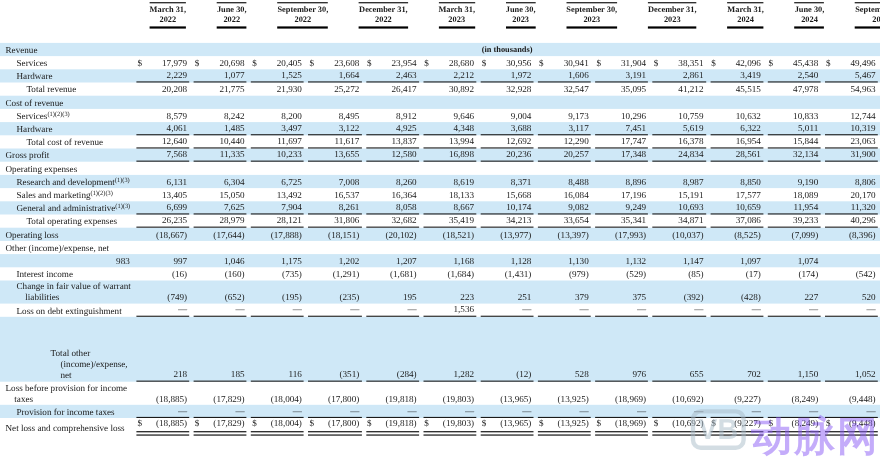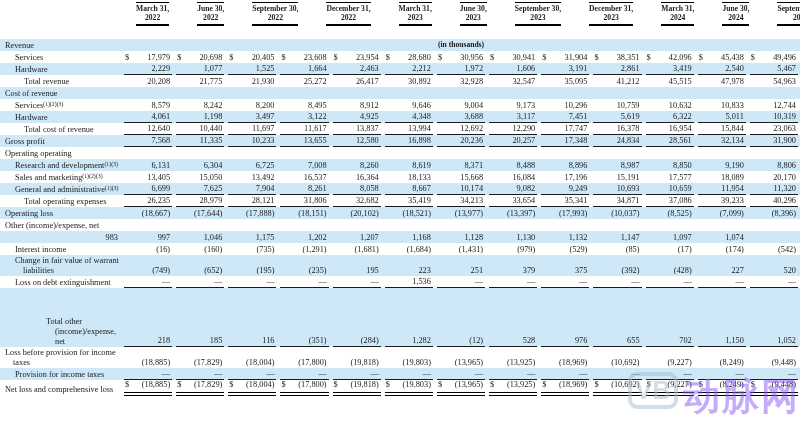--- a/index.html
+++ b/index.html
@@ -351,21 +351,21 @@
           <div class="cell">
             <span>12,744</span>
           </div>
         </div>
         <div class="grid-row body-row shade">
           <div class="label-cell ind1"><span>Hardware</span></div>
           <div class="cell u1">
             <span>4,061</span>
           </div>
           <div class="cell u1">
-            <span>1,198</span>
+            <span>1,485</span>
           </div>
           <div class="cell u1">
             <span>3,497</span>
           </div>
           <div class="cell u1">
             <span>3,122</span>
           </div>
           <div class="cell u1">
             <span>4,925</span>
           </div>
@@ -472,21 +472,21 @@
             <span>28,561</span>
           </div>
           <div class="cell u1">
             <span>32,134</span>
           </div>
           <div class="cell u1">
             <span>31,900</span>
           </div>
         </div>
         <div class="grid-row body-row">
-          <div class="label-cell ind0"><span>Operating operating</span></div>
+          <div class="label-cell ind0"><span>Operating expenses</span></div>
         </div>
         <div class="grid-row body-row shade">
           <div class="label-cell ind1"><span>Research and development</span><span class="sup">(1)</span><span class="sup">(3)</span></div>
           <div class="cell">
             <span>6,131</span>
           </div>
           <div class="cell">
             <span>6,304</span>
           </div>
           <div class="cell">

